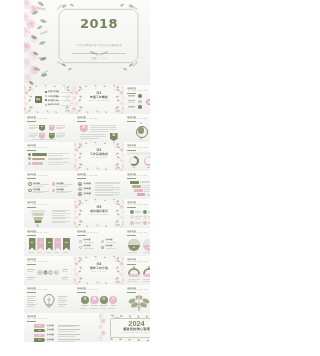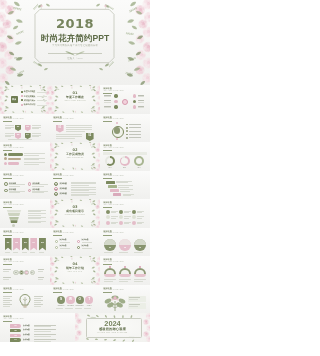--- a/index.html
+++ b/index.html
@@ -1,18 +1,18 @@
 <!DOCTYPE html>
 <html><head>
 <meta charset="utf-8">
 <style>
 html,body{margin:0;padding:0;}
 body{width:150px;height:356px;background:#ffffff;overflow:hidden;
   font-family:"Liberation Sans",sans-serif;}
-.page{position:relative;width:150px;height:356px;background:#fff;}
+.page{position:relative;width:150px;height:356px;background:#fff;margin-left:24px;}
 
 
 .slide{position:absolute;overflow:hidden;background:#f6f6f4;}
 .sl-bg{position:absolute;inset:0;background:
   linear-gradient(180deg,#fbfbfa 0%,#f4f4f2 60%,#f0f0ee 100%);}
 .slide.sec .sl-bg{background:
   radial-gradient(110% 95% at 50% 45%, #fafaf8 0%, #f2f2ef 75%, #eeeeea 100%);}
 .floral{position:absolute;inset:0;pointer-events:none;}
 .floral svg{position:absolute;inset:0;width:100%;height:100%;}
 
@@ -597,21 +597,20 @@
           <g transform="translate(103 70) rotate(205)" opacity=".72">
             <path d="M0 0 C1.26 -1.43, 3.19 -1.13, 4.2 0 C3.19 1.13, 1.26 1.43, 0 0 Z" fill="#9aab82"></path>
             <path d="M0 0 L4.2 0" stroke="#647458" stroke-width="0.17" opacity=".45"></path>
           </g>
         </svg>
       </div>
   <svg class="cv-frame" viewBox="0 0 82 56">
     <path d="M6 1 H76 L81 6 V50 L76 55 H6 L1 50 V6 Z" fill="none" stroke="#c1c5b8" stroke-width=".8"></path>
   </svg>
   <div class="cv-year">2018</div>
-  <div class="cv-title">时尚花卉简约PPT</div>
   <div class="cv-sub">大方简约商务风格工作总结汇报通用模板</div>
   <div class="cv-rule"></div>
   <svg class="cv-orn" viewBox="0 0 44 14">
     <path d="M22 12 C16 9, 8 6, 2 2 C9 3, 17 6, 22 12 Z" fill="#97a77f" opacity=".8"></path>
     <path d="M22 12 C28 9, 36 6, 42 2 C35 3, 27 6, 22 12 Z" fill="#aab796" opacity=".7"></path>
     <path d="M20 9 C14 8, 8 6, 4 4" stroke="#8a9b72" stroke-width=".8" fill="none" opacity=".7"></path>
     <path d="M24 9 C30 8, 36 6, 40 4" stroke="#9cab85" stroke-width=".8" fill="none" opacity=".6"></path>
   </svg>
   <div class="cv-by">汇报人：XXX</div>
 </div>

